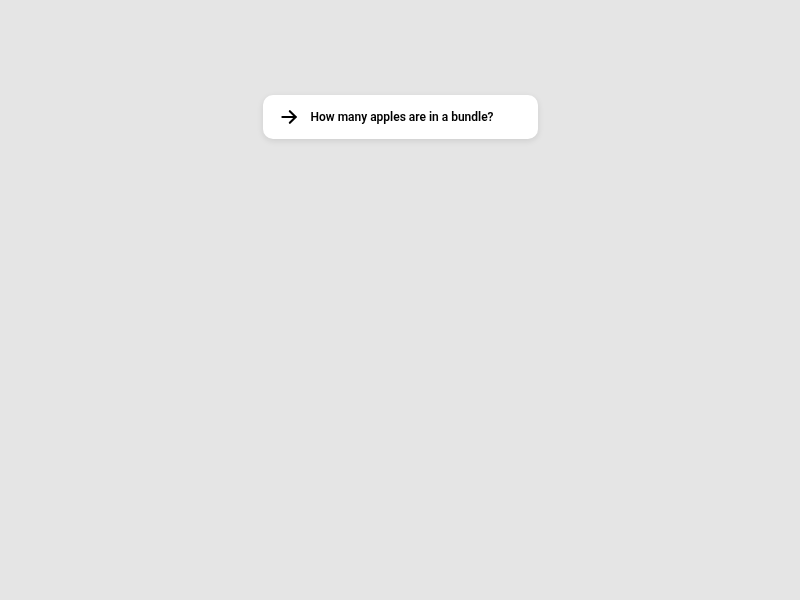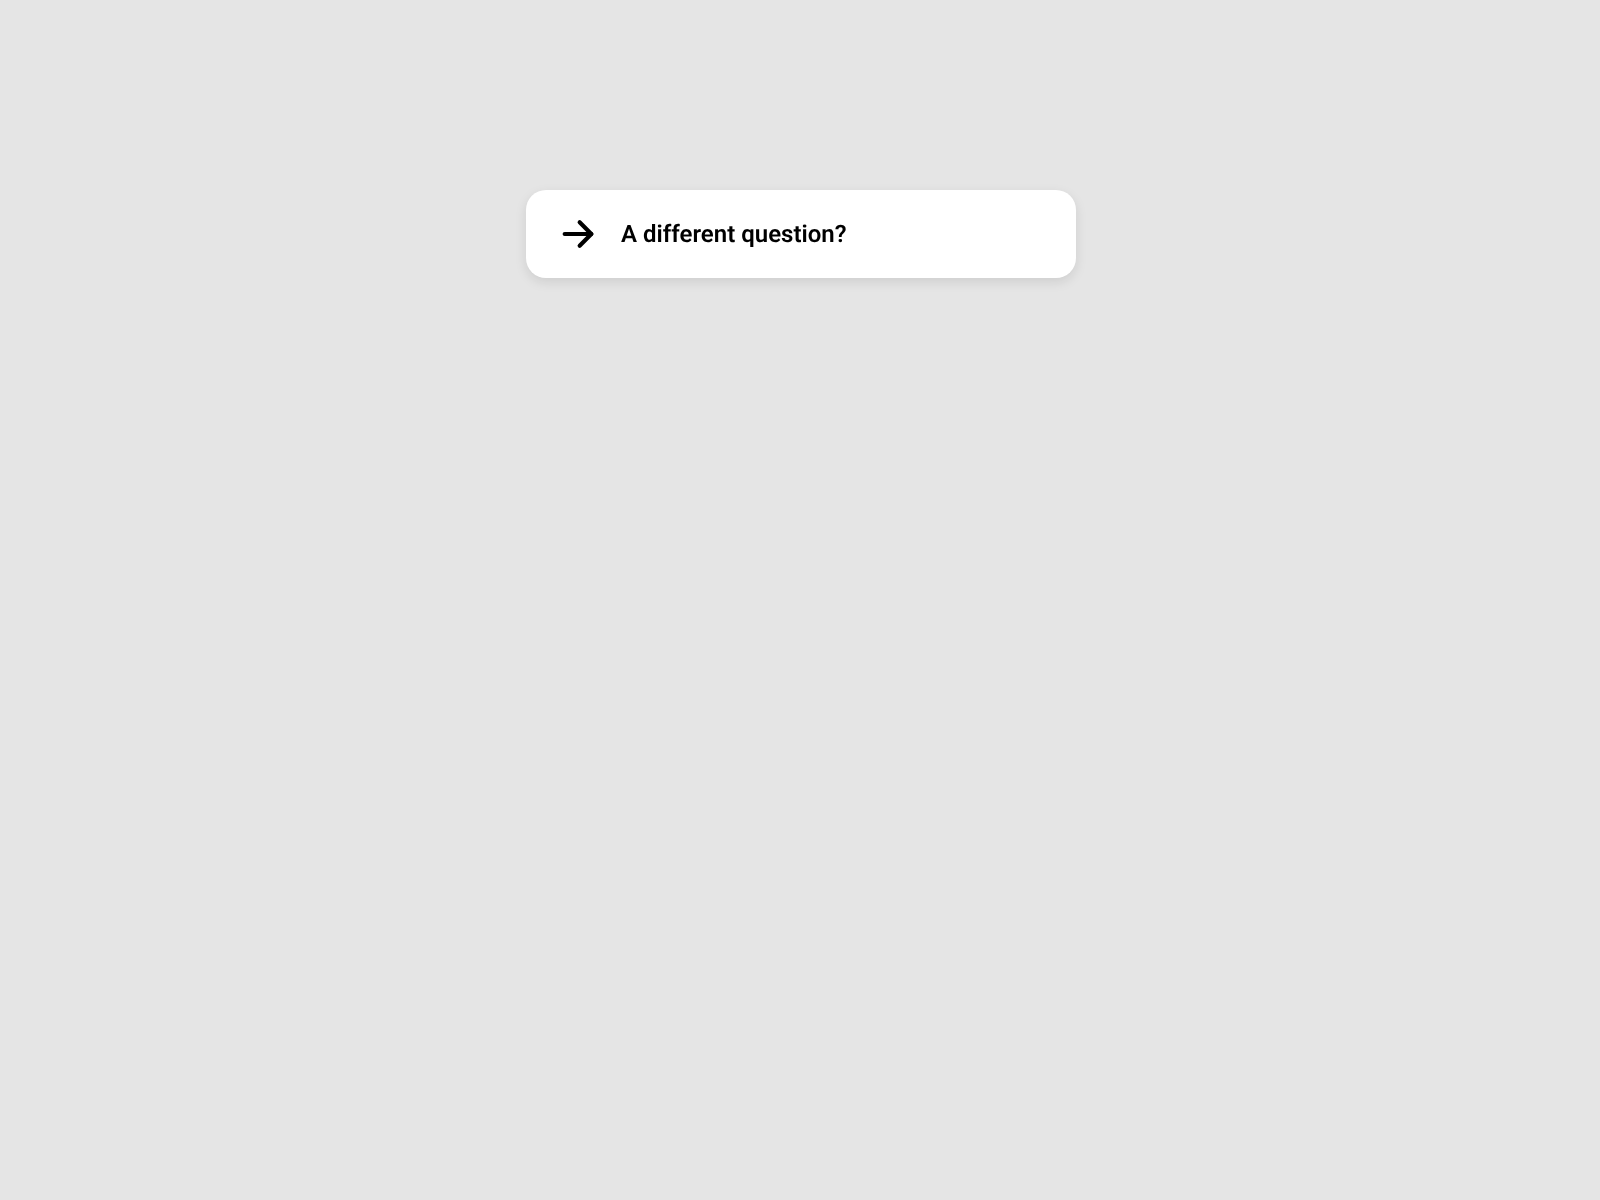--- a/index.html
+++ b/index.html
@@ -47,26 +47,26 @@
       font-size: 12px;
       font-weight: 600;
       color: #000000;
     }
   </style>
 </head>
 <body>
 
 <div class="container">
 
-
   <div class="question-card">
     <span class="icon">
       <svg width="20" height="20" viewBox="0 0 24 24" fill="none" stroke="#000000" stroke-width="2.5" stroke-linecap="round" stroke-linejoin="round">
         <line x1="4" y1="12" x2="20" y2="12"></line>
         <polyline points="13 5 20 12 13 19"></polyline>
       </svg>
     </span>
-    <span class="question-text">A different question?</span>
+    <span class="question-text">How many apples are in a bundle?</span>
   </div>
+
 
 
 
 </div>
 
 </body></html>

